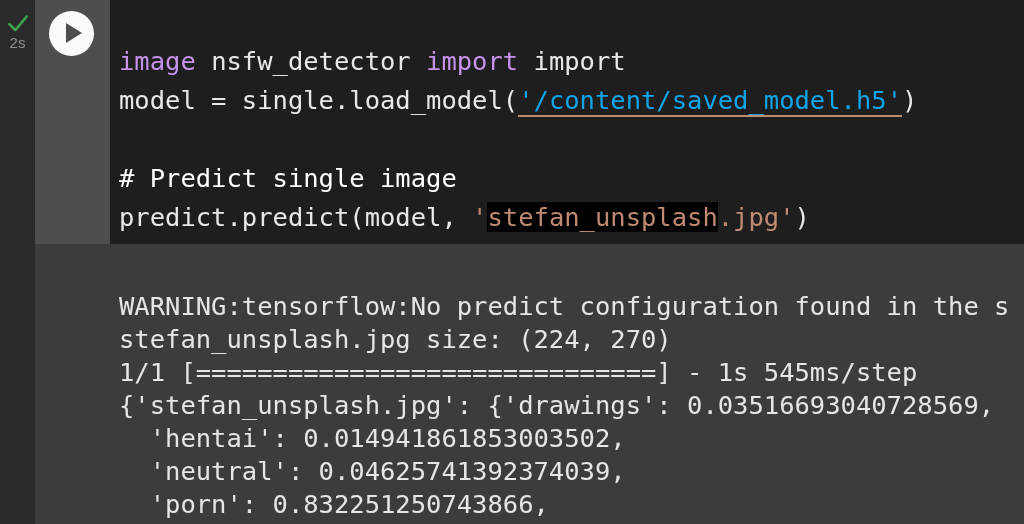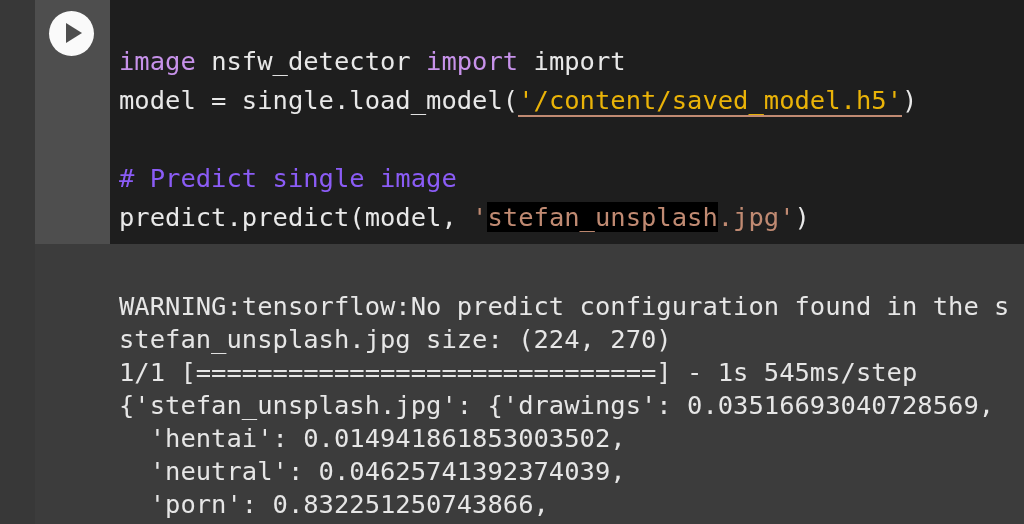--- a/index.html
+++ b/index.html
@@ -79,23 +79,23 @@
   .code-lines {
     position: absolute;
     left: 9px; top: 16px;
     font-size: 25.5px;
     line-height: 39px;
     white-space: pre;
     color: #e8e8e8;
     letter-spacing: 0px;
   }
   .tok-kw   { color: #c792ea; }
-  .tok-str  { color: #eab308; border-bottom: 2px solid #c08a72; }
+  .tok-str  { color: #0ea5e9; border-bottom: 2px solid #c08a72; }
   .tok-str-plain { color: #c08a72; }
-  .tok-com  { color: #8b5cf6; margin-top: 16px; }
+  .tok-com  { color: #ffffff; margin-top: 16px; }
   .tok-sel  { background: #000000; }
 
   
   .output {
     position: absolute;
     left: 35px; top: 244px;
     width: 989px; height: 280px;
     background: #3c3c3c;
     overflow: hidden;
   }
@@ -106,20 +106,28 @@
     line-height: 33px;
     white-space: pre;
     color: #e6e6e6;
   }
 </style>
 </head>
 <body>
 
 <div id="screen">
 
+  <div class="gutter">
+    <div class="gutter-inner">
+      <svg class="check-icon" viewBox="0 0 24 24">
+        <path d="M4 13 L9.5 18.5 L20 6" fill="none" stroke="#3fa34d" stroke-width="2.4" stroke-linecap="round" stroke-linejoin="round"></path>
+      </svg>
+      <span class="run-time">2s</span>
+    </div>
+  </div>
 
   <div class="runcol">
     <div class="play-button">
       <span class="tri"></span>
     </div>
   </div>
 
   <div class="codecell">
     <pre class="code-lines" id="code-lines"><span class="tok-kw">image </span><span>nsfw_detector </span><span class="tok-kw">import </span><span>import</span>
 <span>model = single.load_model(</span><span class="tok-str">'/content/saved_model.h5'</span><span>)</span>

